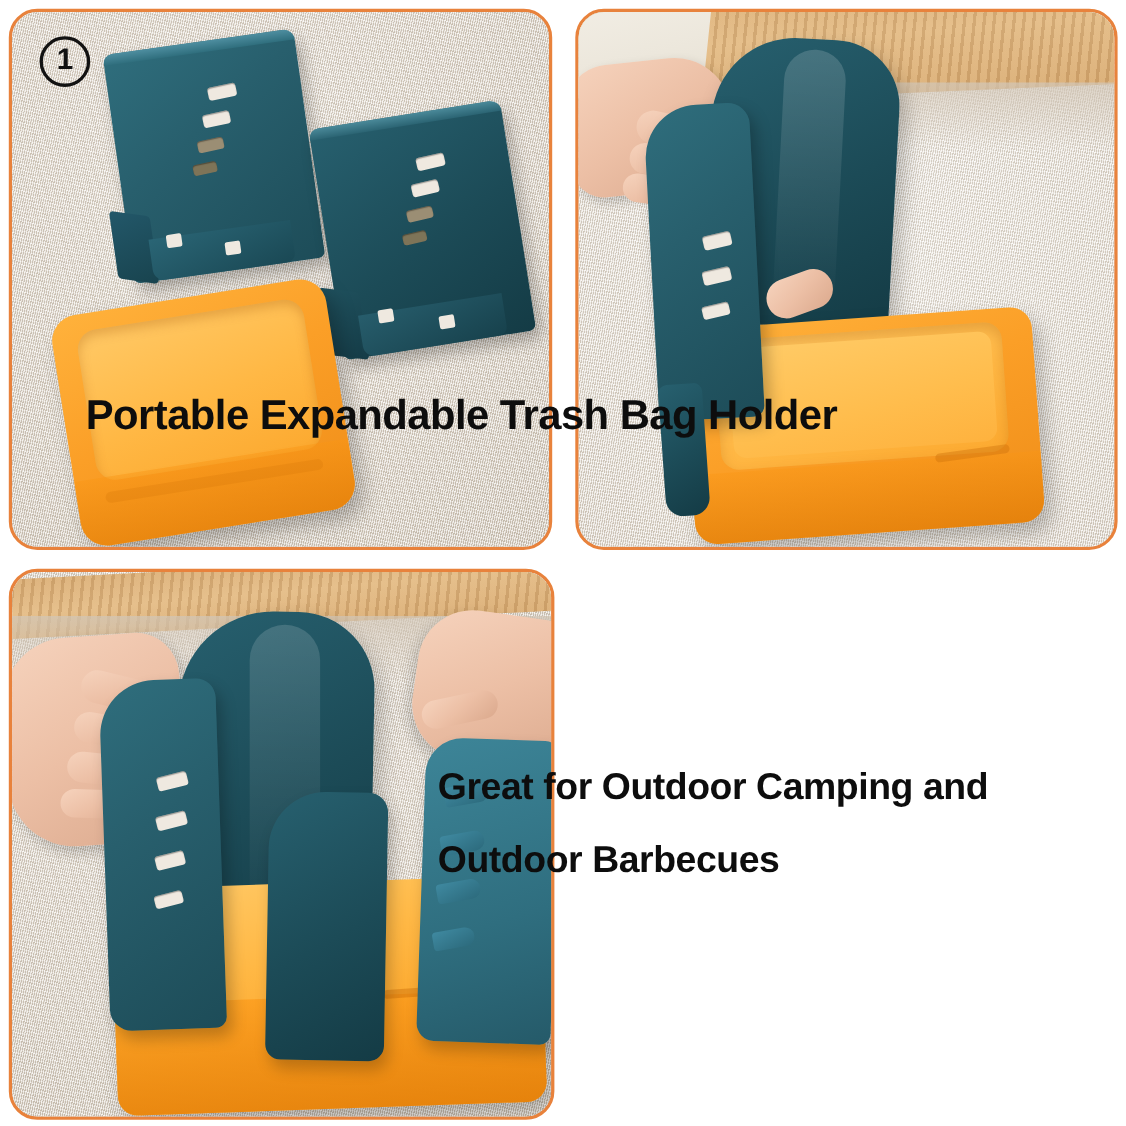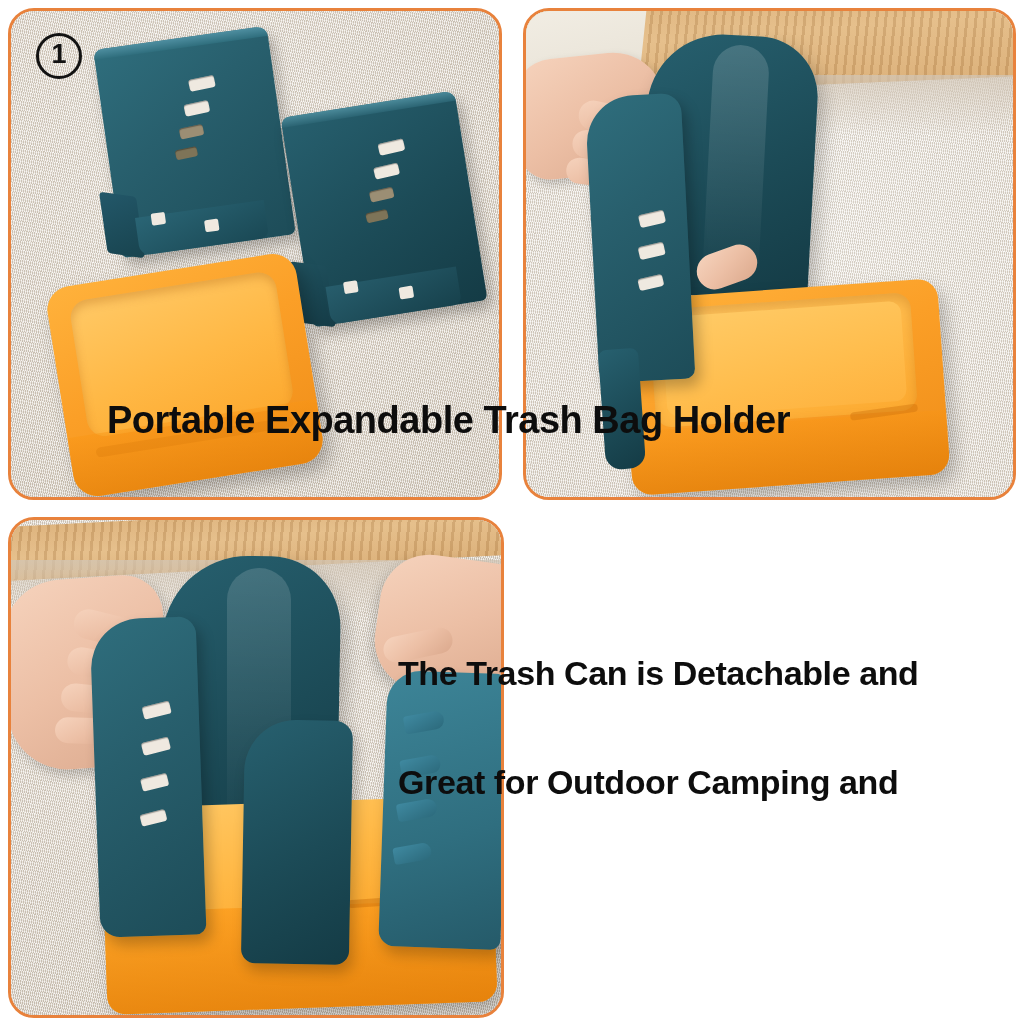--- a/index.html
+++ b/index.html
@@ -114,31 +114,30 @@
     background: transparent;
     z-index: 40;
     font-family: "Liberation Sans", sans-serif;
   }
   #badge-1 { left: 25px; top: 22px; }
 
   
   .headline {
     position: absolute;
     left: 0;
-    top: 399px;
+    top: 357px;
     width: 839px;
     text-align: center;
     font-size: 38px;
     font-weight: 700;
     color: #0d0d0d;
     letter-spacing: -0.5px;
     z-index: 50;
     font-family: "Liberation Sans", sans-serif;
     white-space: nowrap;
-    padding-left: 29px;
   }
   .feature-block {
     position: absolute;
     left: 398px;
     top: 640px;
     width: 626px;
     z-index: 50;
     font-family: "Liberation Sans", sans-serif;
   }
   .feature-line {
@@ -267,18 +266,18 @@
         <div style="position:absolute; left:0; top:48px; width:390px; height:102px; background:linear-gradient(180deg,rgba(252,158,28,.55),rgba(224,124,4,.62)); border-radius:0 0 18px 18px;"></div>
         <div style="position:absolute; left:244px; top:42px; width:112px; height:8px; background:rgba(200,108,8,.42); border-radius:4px; transform:rotate(-2deg);"></div>
       </div>
     </div>
 
   </div>
 
   <div class="headline">Portable Expandable Trash Bag Holder</div>
 
   <div class="feature-block">
-    <div class="feature-line">The Trash Can is Detachable and</div>
     <div class="feature-gap"></div>
     <div class="feature-line">Great for Outdoor Camping and</div>
+    <div class="feature-line">Outdoor Barbecues</div>
   </div>
 
 </div>
 
 </body></html>

